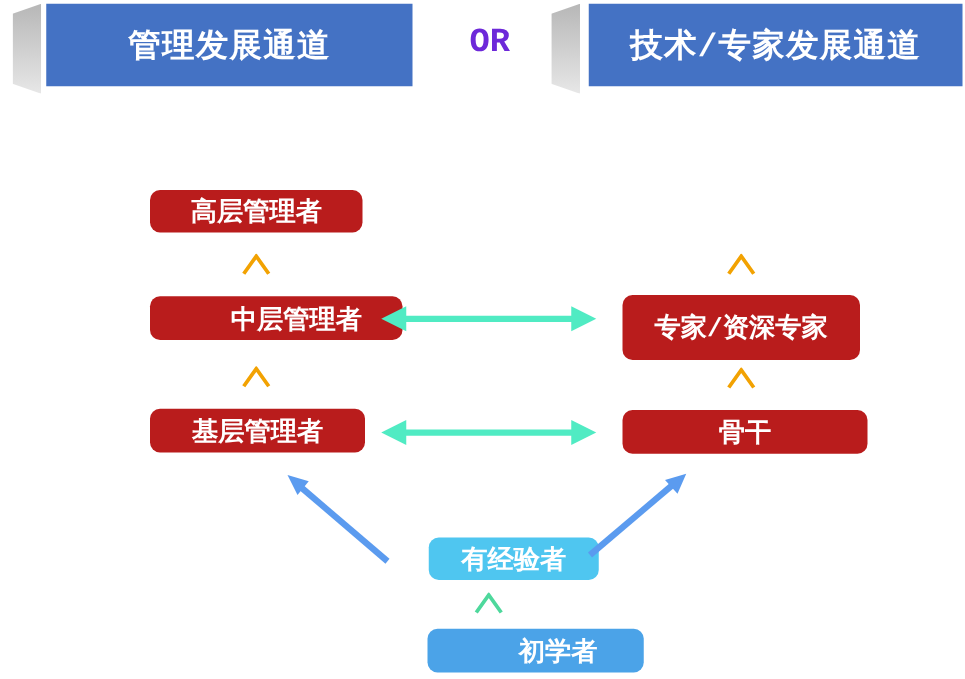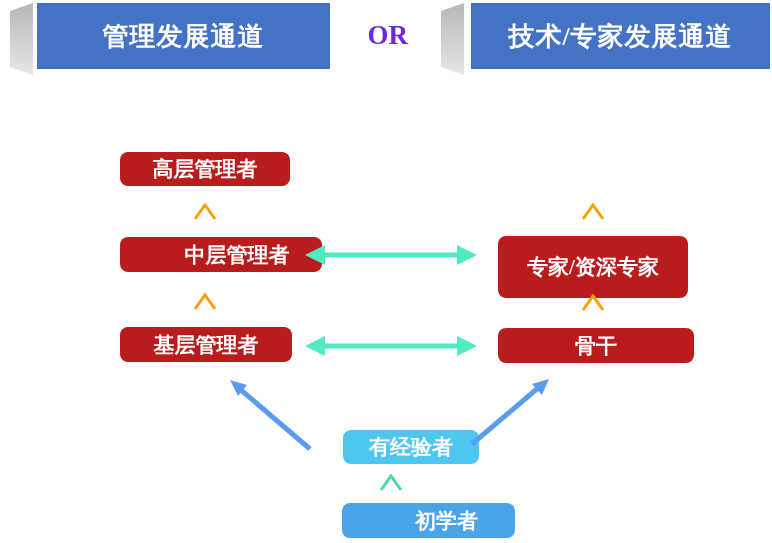--- a/index.html
+++ b/index.html
@@ -1,18 +1,18 @@
 <!DOCTYPE html>
 <html><head>
 <meta charset="utf-8">
 <style>
   html,body{margin:0;padding:0;background:#fff;}
   .canvas{
     position:relative;width:772px;height:543px;background:#ffffff;
-    font-family:Liberation Serif, serif;overflow:hidden;
+    font-family:Liberation Mono, monospace;overflow:hidden;
   }
   
   .ribbon{
     position:absolute;top:3px;width:23px;height:72px;
     background:linear-gradient(to bottom,#b7b7b7,#e7e7e7);
     clip-path:polygon(0 11%,100% 0,100% 100%,0 89%);
   }
   .ribbon.left{left:10px;}
   .ribbon.right{left:441px;}
   .header-box{
@@ -29,21 +29,21 @@
   
   .level-box{
     position:absolute;background:#b91c1c;border-radius:8px;color:#ffffff;
     font-weight:bold;font-size:21px;display:flex;align-items:center;justify-content:center;
     white-space:nowrap;
   }
   .mgmt-top{left:120px;top:152px;width:170px;height:34px;}
   .mgmt-mid{left:120px;top:237px;width:170px;height:35px;padding-left:32px;}
   .mgmt-bot{left:120px;top:327px;width:172px;height:35px;}
   .exp-top{left:498px;top:152px;width:190px;height:34px;}
-  .exp-mid{left:498px;top:236px;width:190px;height:62px;}
+  .exp-mid{left:498px;top:236px;width:190px;height:52px;}
   .exp-bot{left:498px;top:328px;width:196px;height:35px;}
   .entry-box{
     position:absolute;border-radius:8px;color:#ffffff;font-weight:bold;font-size:21px;
     display:flex;align-items:center;justify-content:center;white-space:nowrap;margin-left:20px;
   }
   .experienced{left:323px;top:430px;width:136px;height:34px;background:#4fc6f0;}
   .beginner{left:322px;top:503px;width:137px;height:35px;background:#4ba3e8;padding-left:36px;}
   
   .chev{position:absolute;width:24px;height:18px;}
   .chev polyline{fill:none;stroke-width:3px;}

